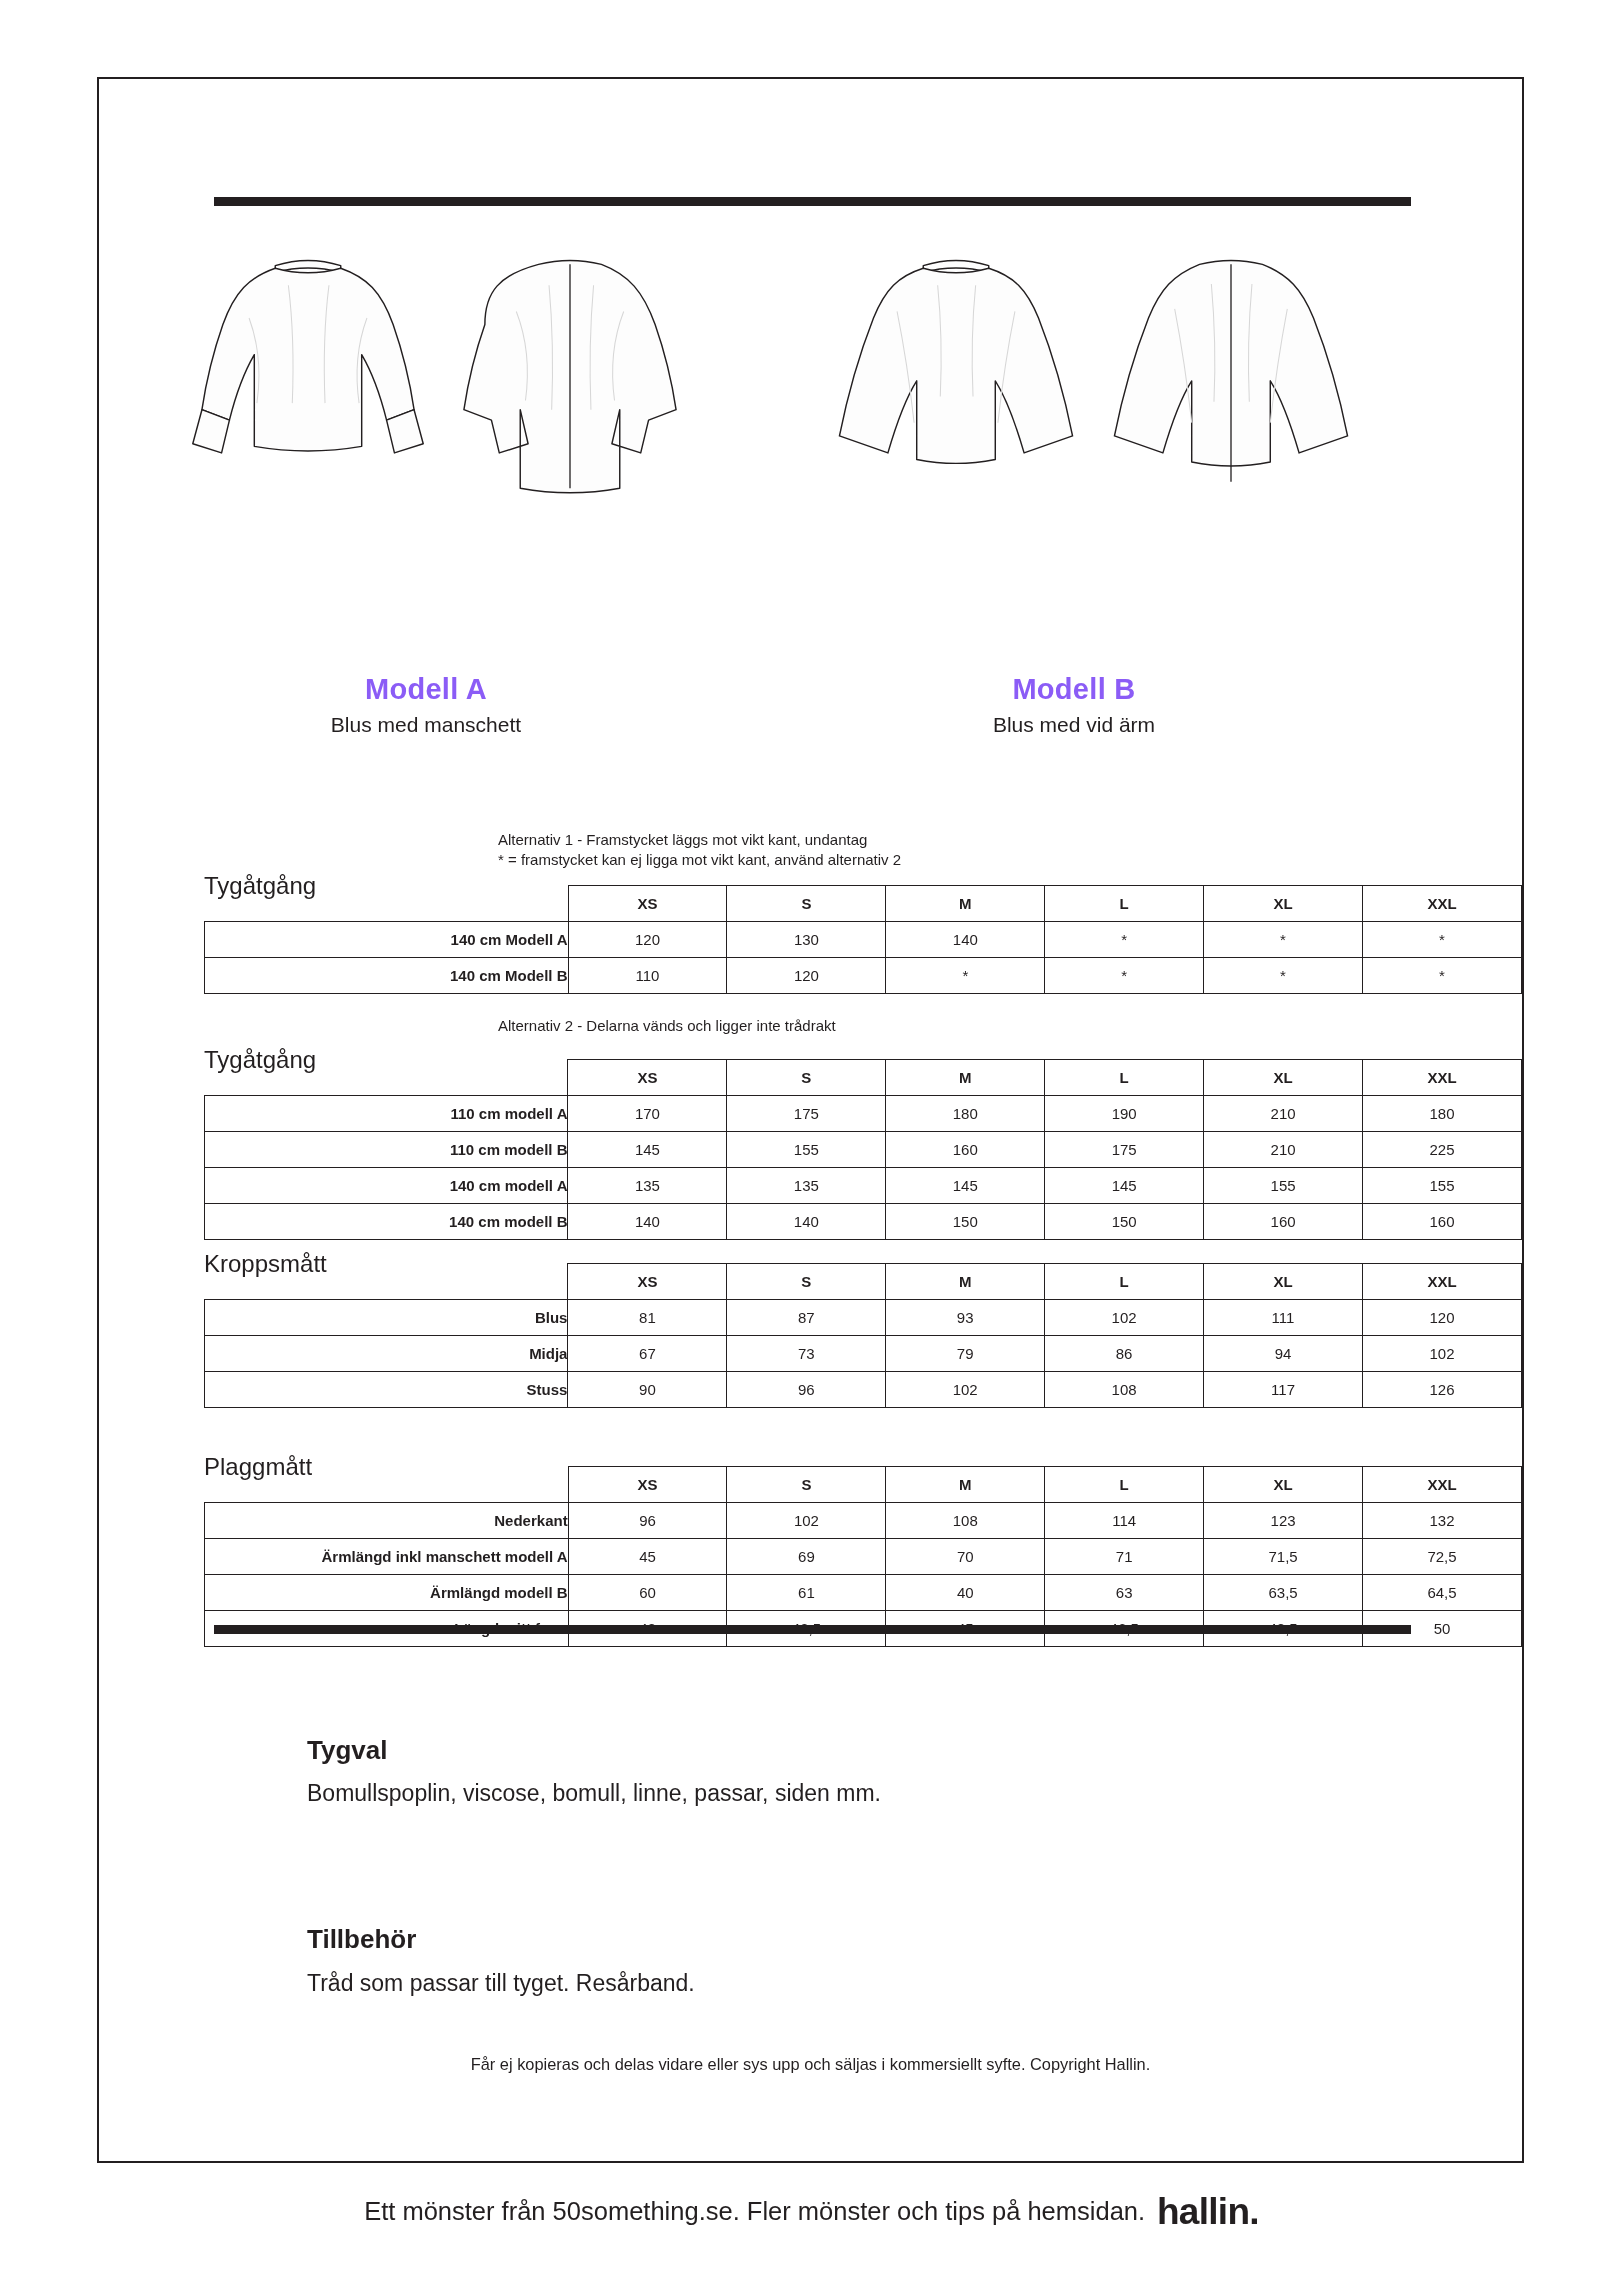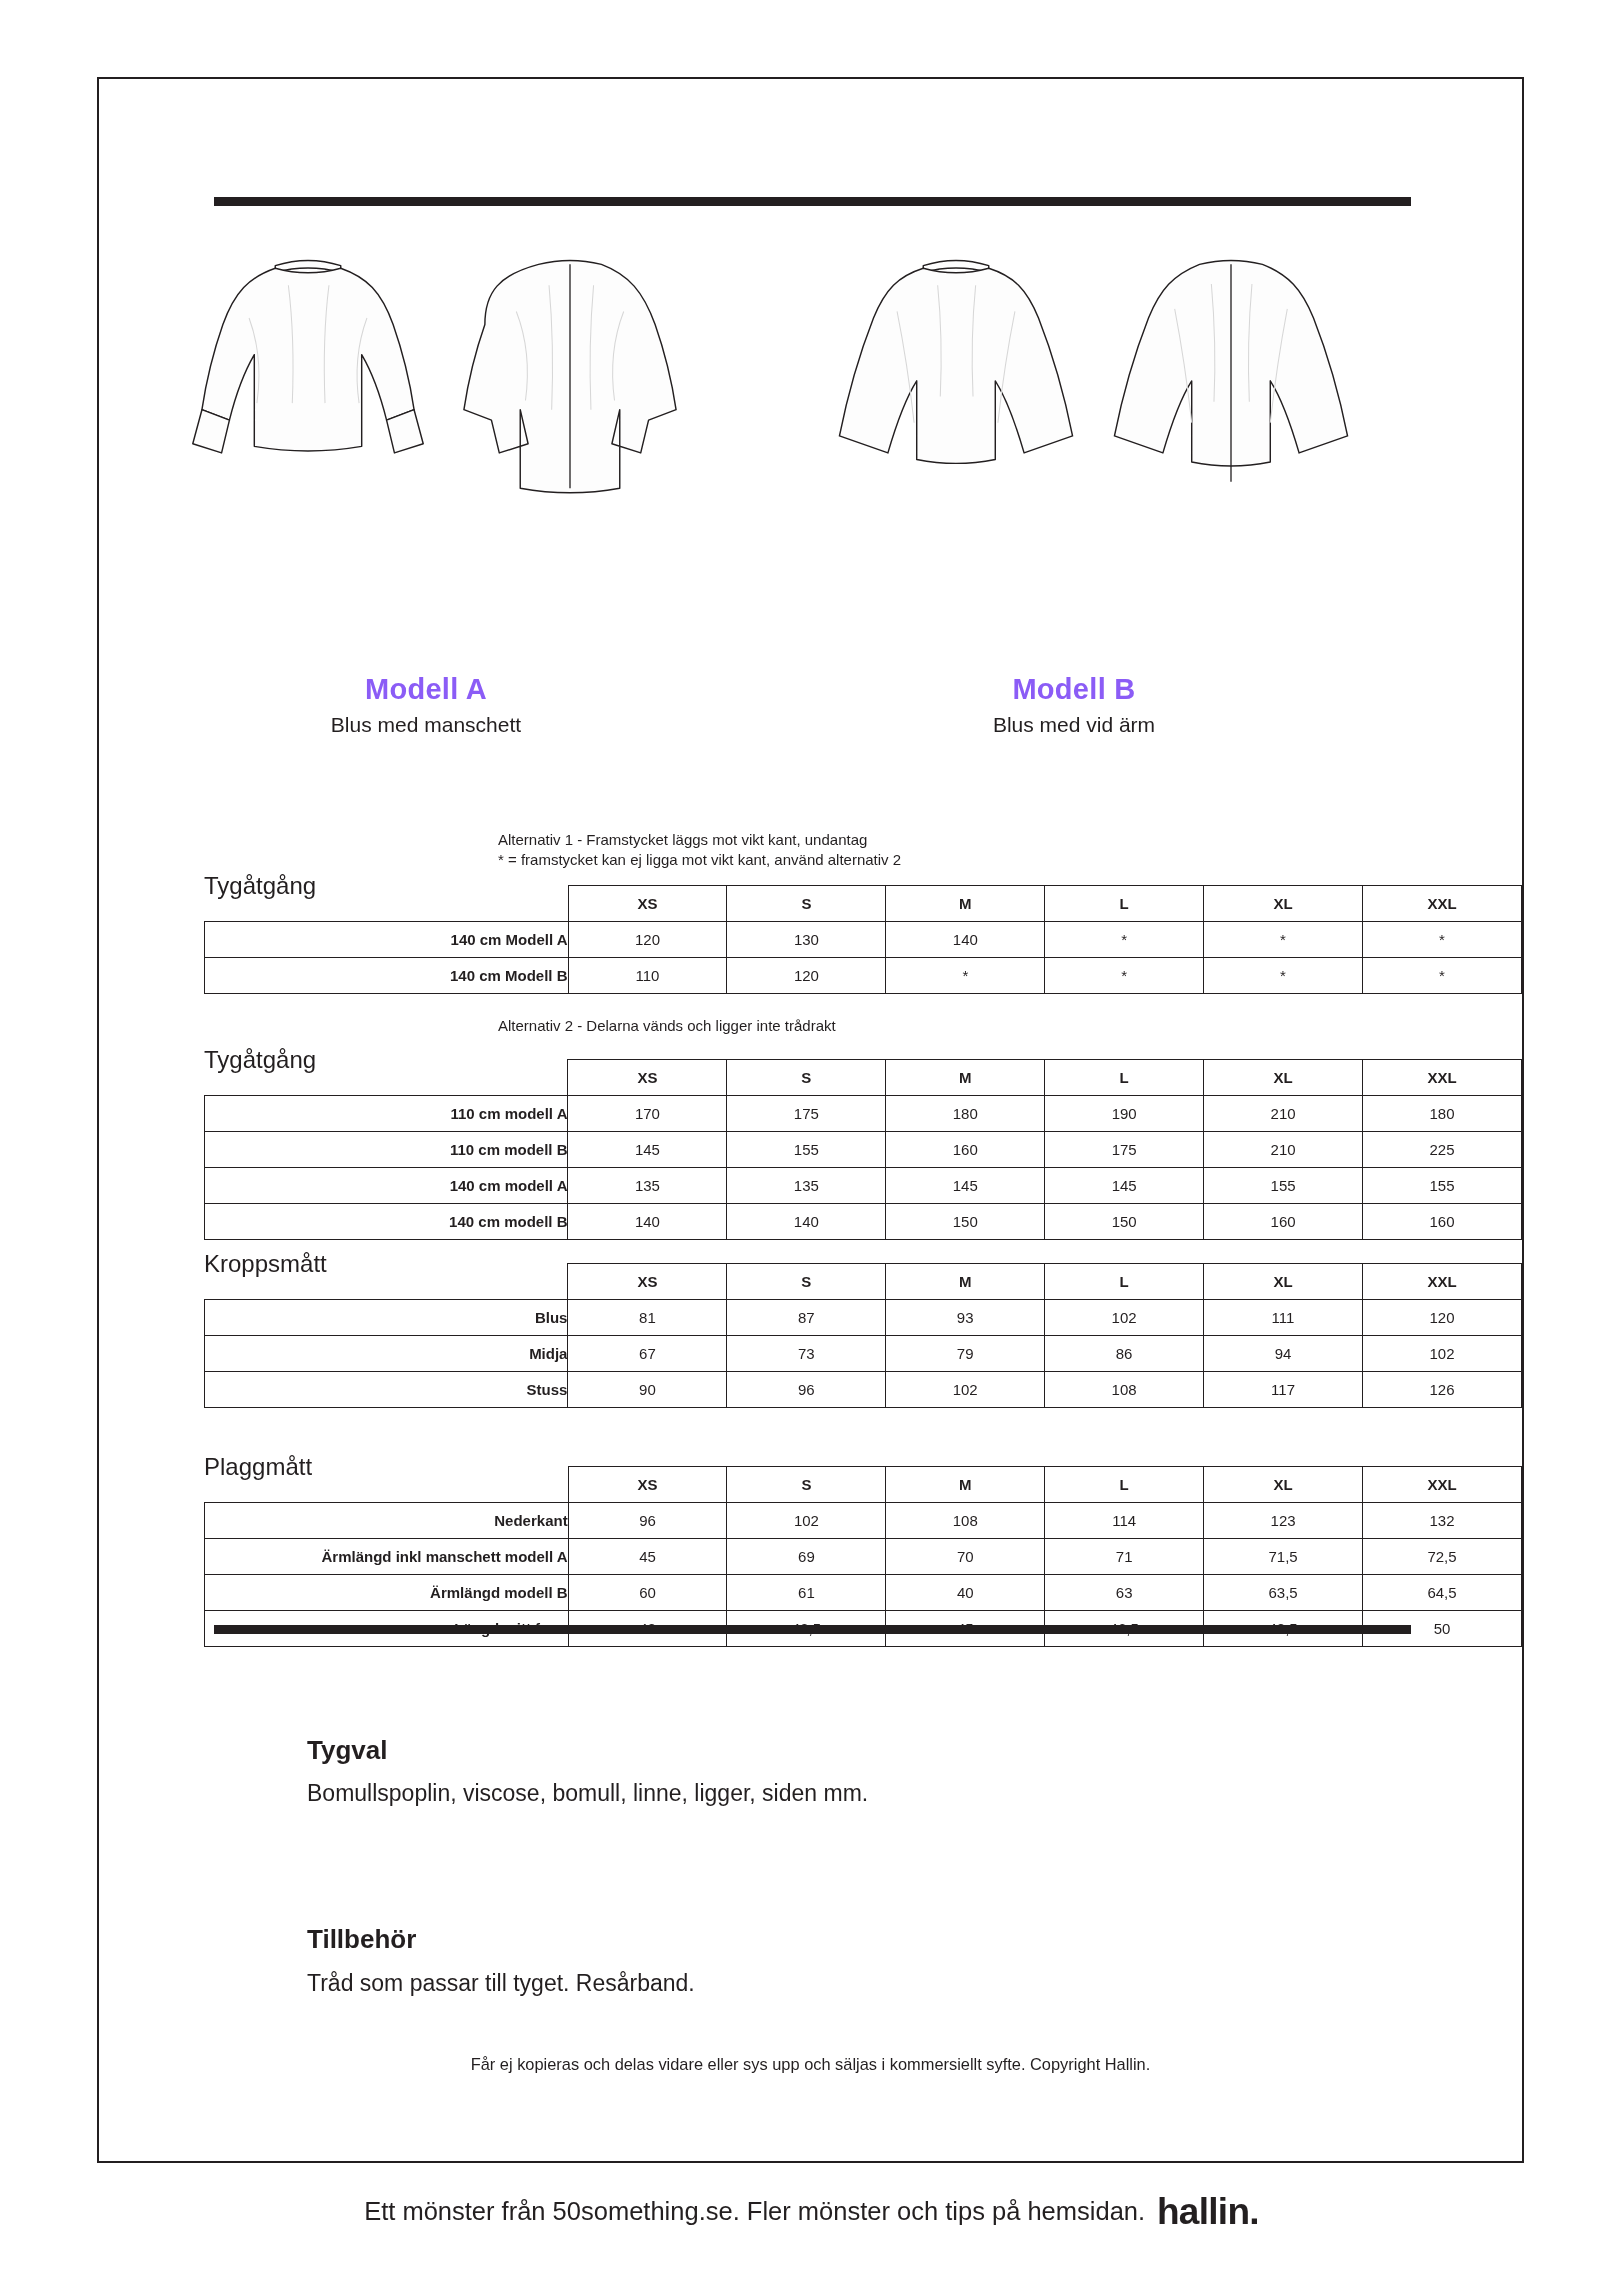--- a/index.html
+++ b/index.html
@@ -480,21 +480,21 @@
           <td class="val">46,5</td>
           <td class="val">48,5</td>
           <td class="val">50</td>
         </tr>
       </tbody>
     </table>
 
     <div class="rule-bottom"></div>
 
     <div class="sec-h" style="left:208px; top:1656px;">Tygval</div>
-    <div class="sec-p" style="left:208px; top:1701px;">Bomullspoplin, viscose, bomull, linne, ligger, siden mm.</div>
+    <div class="sec-p" style="left:208px; top:1701px;">Bomullspoplin, viscose, bomull, linne, passar, siden mm.</div>
 
     <div class="sec-h" style="left:208px; top:1845px;">Tillbehör</div>
     <div class="sec-p" style="left:208px; top:1891px;">Tråd som passar till tyget. Resårband.</div>
 
     <div class="copyright">Får ej kopieras och delas vidare eller sys upp och säljas i kommersiellt syfte. Copyright Hallin.</div>
 
   </div>
 </div>
 
 <div class="footer">

